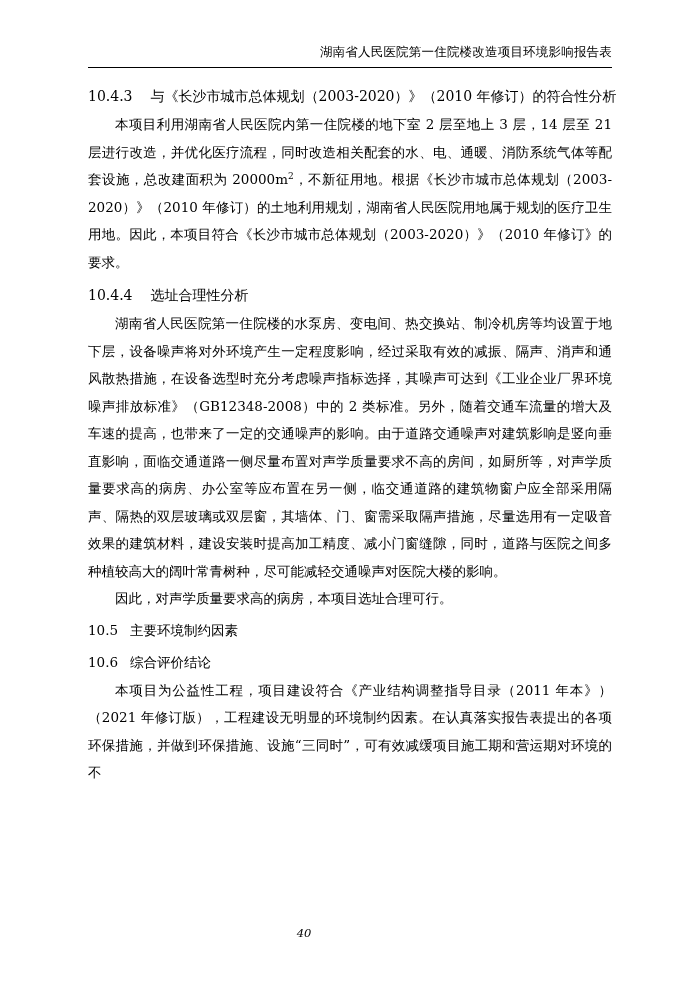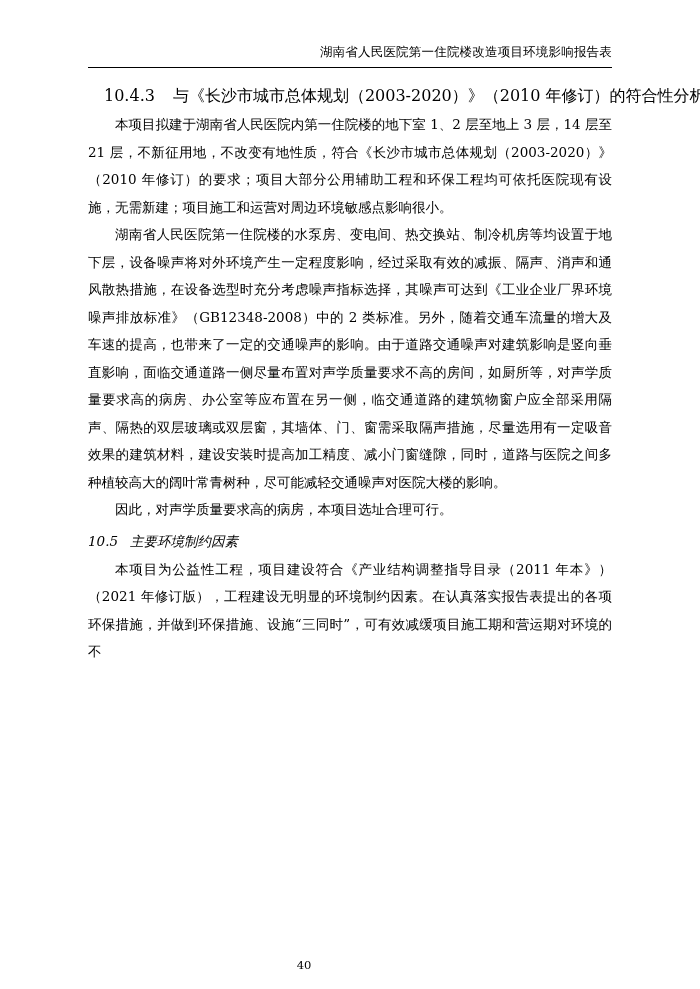--- a/index.html
+++ b/index.html
@@ -40,90 +40,98 @@
     width: 524px;
     border-top: 1px solid #000;
   }
   .content {
     position: absolute;
     top: 82px;
     left: 88px;
     width: 524px;
   }
   .h3 {
-    font-size: 16px;
+    font-size: 14px;
     line-height: 28px;
-    margin: 0 0 1px 16px;
+    margin: 0 0 1px 0;
     white-space: nowrap;
   }
   .h3 .gap {
     display: inline-block;
     width: 18px;
   }
   p.body {
     font-size: 13.5px;
     line-height: 27.5px;
     margin: 0;
     text-align: justify;
     text-justify: inter-ideograph;
     text-indent: 2em;
   }
   .section-title {
     font-size: 13.5px;
     line-height: 30px;
     margin: 2px 0 0 0;
-    font-style: italic;
   }
   .section-title .gap {
     display: inline-block;
     width: 12px;
   }
   sup {
     font-size: 9px;
     vertical-align: super;
     line-height: 0;
   }
   .pagenum {
     position: absolute;
-    top: 958px;
+    top: 926px;
     left: 0;
     width: 608px;
     text-align: center;
     font-size: 11.5px;
     font-family: "DejaVu Serif", "Liberation Serif", serif;
+    font-style: italic;
   }
   .block {
     margin-top: 5px;
   }
 </style>
 </head>
 <body>
 
 <div class="page">
 
   <div class="header">湖南省人民医院第一住院楼改造项目环境影响报告表</div>
   <div class="header-rule"></div>
 
   <div class="content">
 
     <div class="h3">
       <span>10.4.3</span><span class="gap"></span><span>与《长沙市城市总体规划（2003-2020）》（2010 年修订）的符合性分析</span>
     </div>
 
+    <p class="body">
+      <span>本项目利用湖南省人民医院内第一住院楼的地下室 2 层至地上 3 层，14 层至 21 层进行改造，并优化医疗流程，同时改造相关配套的水、电、通暖、消防系统气体等配套设施，总改建面积为 20000m<sup>2</sup>，不新征用地。根据《长沙市城市总体规划（2003-2020）》（2010 年修订）的土地利用规划，湖南省人民医院用地属于规划的医疗卫生用地。因此，本项目符合《长沙市城市总体规划（2003-2020）》（2010 年修订》的要求。</span>
+    </p>
 
+    <div class="h3 block">
+      <span>10.4.4</span><span class="gap"></span><span>选址合理性分析</span>
+    </div>
 
-    <p class="body">本项目拟建于湖南省人民医院内第一住院楼的地下室 1、2 层至地上 3 层，14 层至 21 层，不新征用地，不改变有地性质，符合《长沙市城市总体规划（2003-2020）》（2010 年修订）的要求；项目大部分公用辅助工程和环保工程均可依托医院现有设施，无需新建；项目施工和运营对周边环境敏感点影响很小。</p>
     <p class="body">湖南省人民医院第一住院楼的水泵房、变电间、热交换站、制冷机房等均设置于地下层，设备噪声将对外环境产生一定程度影响，经过采取有效的减振、隔声、消声和通风散热措施，在设备选型时充分考虑噪声指标选择，其噪声可达到《工业企业厂界环境噪声排放标准》（GB12348-2008）中的 2 类标准。另外，随着交通车流量的增大及车速的提高，也带来了一定的交通噪声的影响。由于道路交通噪声对建筑影响是竖向垂直影响，面临交通道路一侧尽量布置对声学质量要求不高的房间，如厨所等，对声学质量要求高的病房、办公室等应布置在另一侧，临交通道路的建筑物窗户应全部采用隔声、隔热的双层玻璃或双层窗，其墙体、门、窗需采取隔声措施，尽量选用有一定吸音效果的建筑材料，建设安装时提高加工精度、减小门窗缝隙，同时，道路与医院之间多种植较高大的阔叶常青树种，尽可能减轻交通噪声对医院大楼的影响。</p>
     <p class="body">因此，对声学质量要求高的病房，本项目选址合理可行。</p>
 
     <div class="section-title">
       <span>10.5</span><span class="gap"></span><span>主要环境制约因素</span>
     </div>
 
 
+    <div class="section-title">
+      <span>10.6</span><span class="gap"></span><span>综合评价结论</span>
+    </div>
 
     <p class="body">本项目为公益性工程，项目建设符合《产业结构调整指导目录（2011 年本》）（2021 年修订版），工程建设无明显的环境制约因素。在认真落实报告表提出的各项环保措施，并做到环保措施、设施“三同时”，可有效减缓项目施工期和营运期对环境的不</p>
 
   </div>
 
   <div class="pagenum">40</div>
 
 </div>
 
 </body></html>

